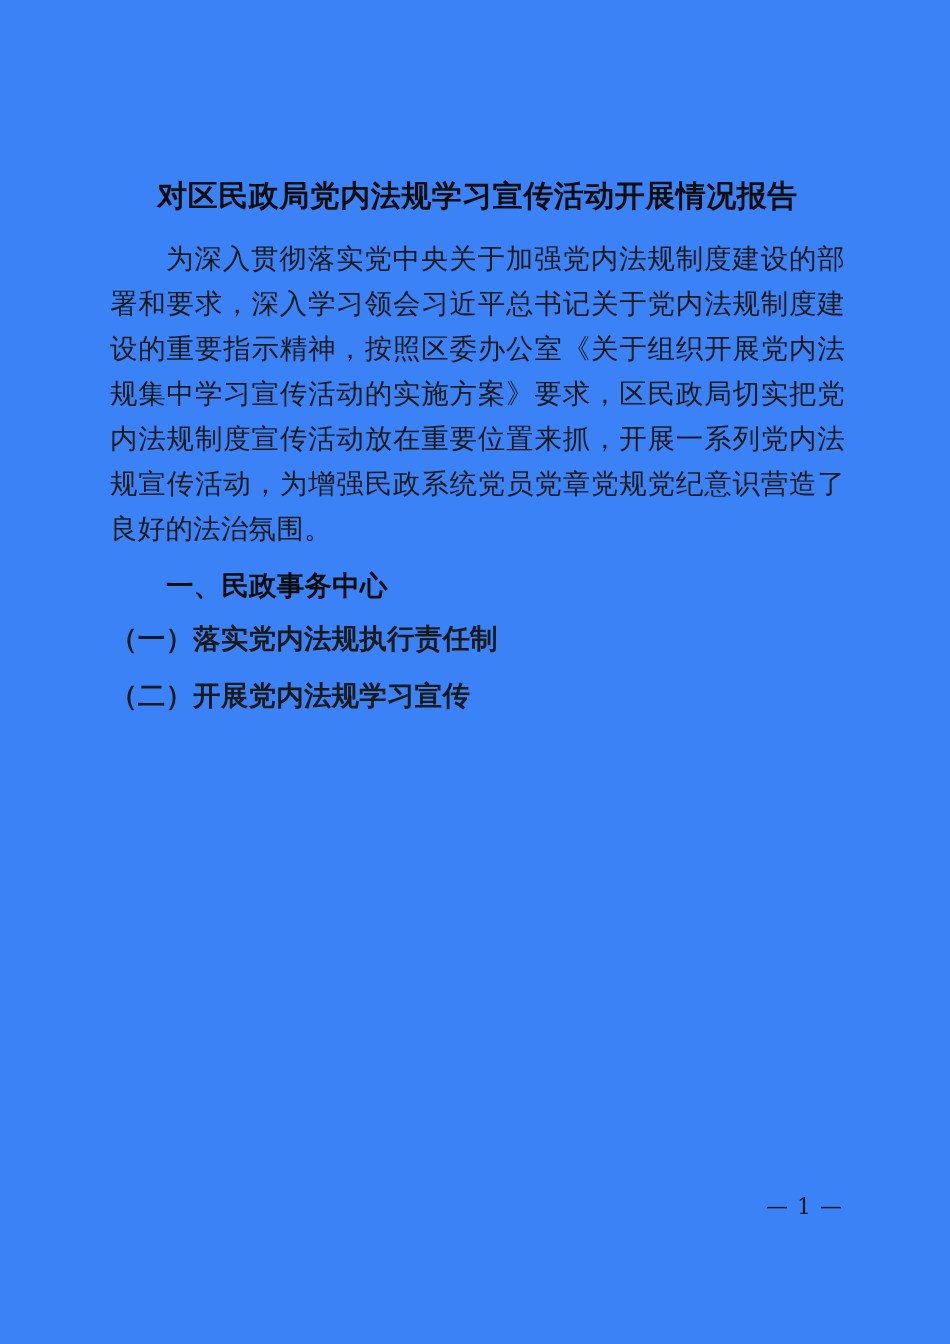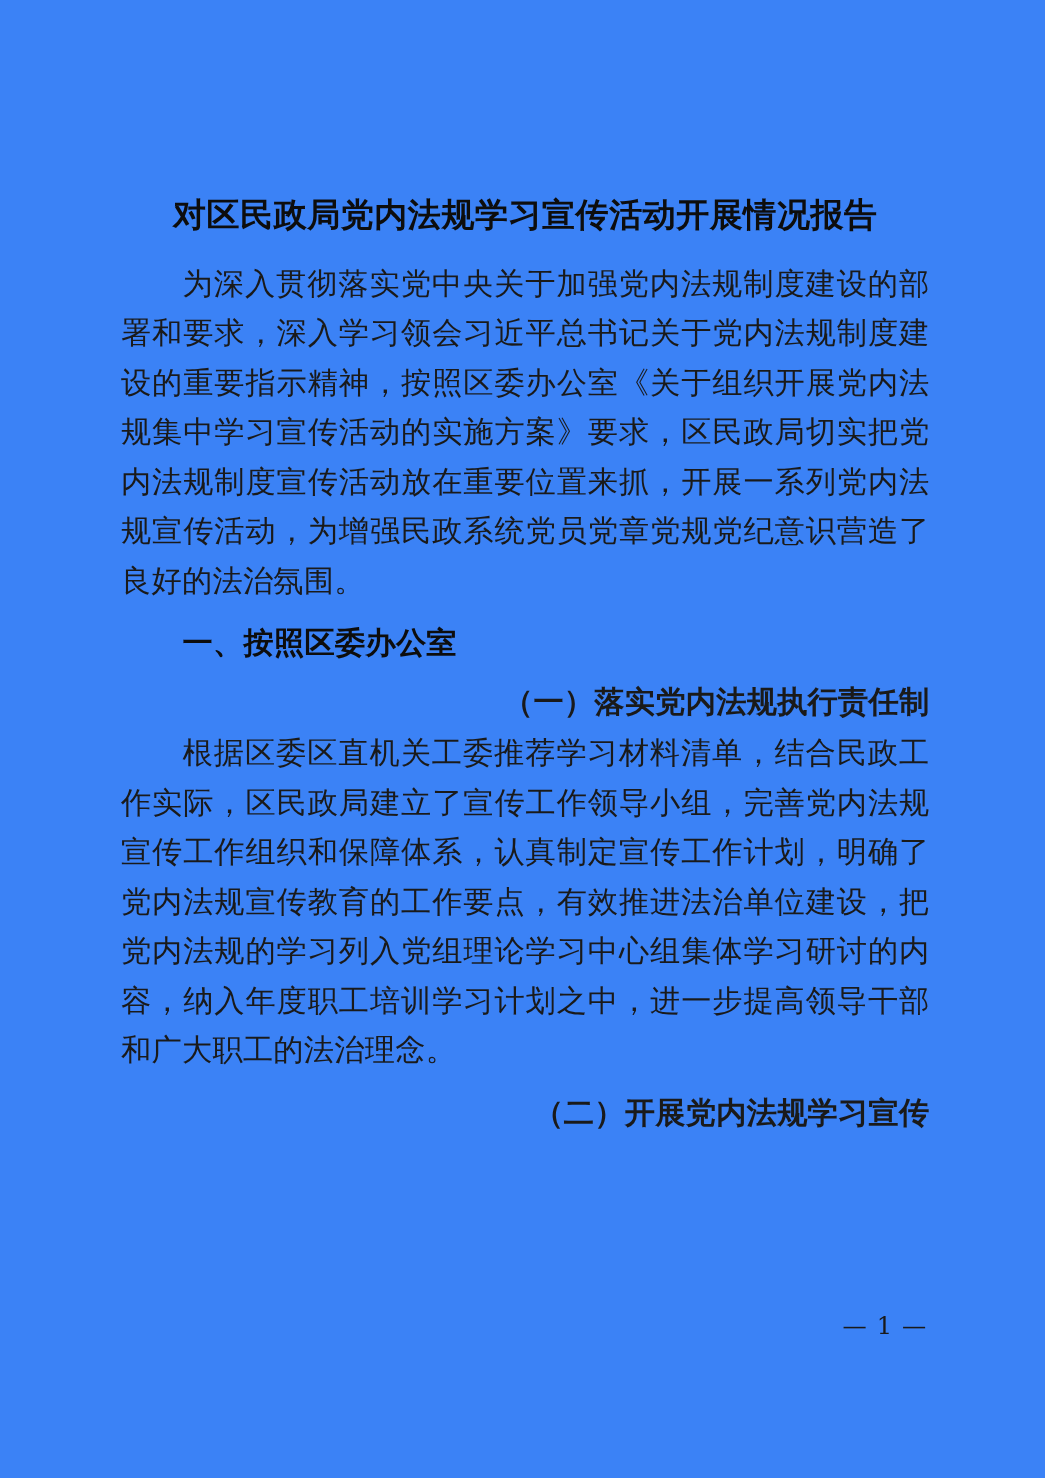--- a/index.html
+++ b/index.html
@@ -70,21 +70,21 @@
     letter-spacing: 0.2px;
     margin-top: 12px;
   }
 
   
   .h2-section {
     font-family: "DejaVu Serif", "Liberation Serif", serif;
     font-size: 27.5px;
     line-height: 45px;
     color: #1a1a1a;
-    text-align: right;
+    text-align: left;
     margin: 0;
     letter-spacing: 0.2px;
     margin-top: 8px;
   }
 
   .h2-gap { margin-top: 12px; }
 
   
   .page-number {
     position: absolute;
@@ -102,25 +102,24 @@
 <body>
 
 <div class="page">
 
   <div class="content">
 
     <h1 class="doc-title">对区民政局党内法规学习宣传活动开展情况报告</h1>
 
     <p class="body-para para-gap-top-1">为深入贯彻落实党中央关于加强党内法规制度建设的部署和要求，深入学习领会习近平总书记关于党内法规制度建设的重要指示精神，按照区委办公室《关于组织开展党内法规集中学习宣传活动的实施方案》要求，区民政局切实把党内法规制度宣传活动放在重要位置来抓，开展一系列党内法规宣传活动，为增强民政系统党员党章党规党纪意识营造了良好的法治氛围。</p>
 
-    <h2 class="h1-section">一、按照区委办公室</h2>
+    <h2 class="h1-section">一、民政事务中心</h2>
 
     <h3 class="h2-section">（一）落实党内法规执行责任制</h3>
 
-    <p class="body-para para-gap-top-2">根据区委区直机关工委推荐学习材料清单，结合民政工作实际，区民政局建立了宣传工作领导小组，完善党内法规宣传工作组织和保障体系，认真制定宣传工作计划，明确了党内法规宣传教育的工作要点，有效推进法治单位建设，把党内法规的学习列入党组理论学习中心组集体学习研讨的内容，纳入年度职工培训学习计划之中，进一步提高领导干部和广大职工的法治理念。</p>
 
     <h3 class="h2-section h2-gap">（二）开展党内法规学习宣传</h3>
 
 
   </div>
 
   <div class="page-number">— 1 —</div>
 
 </div>
 

